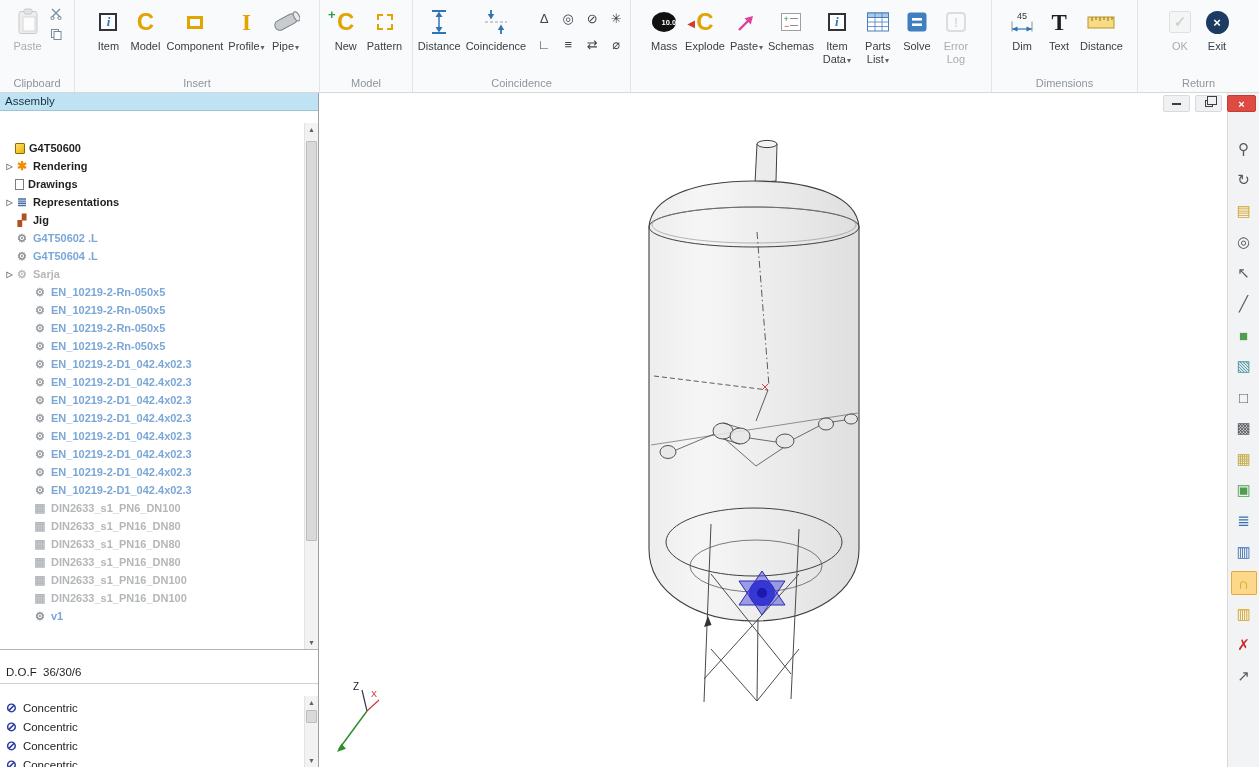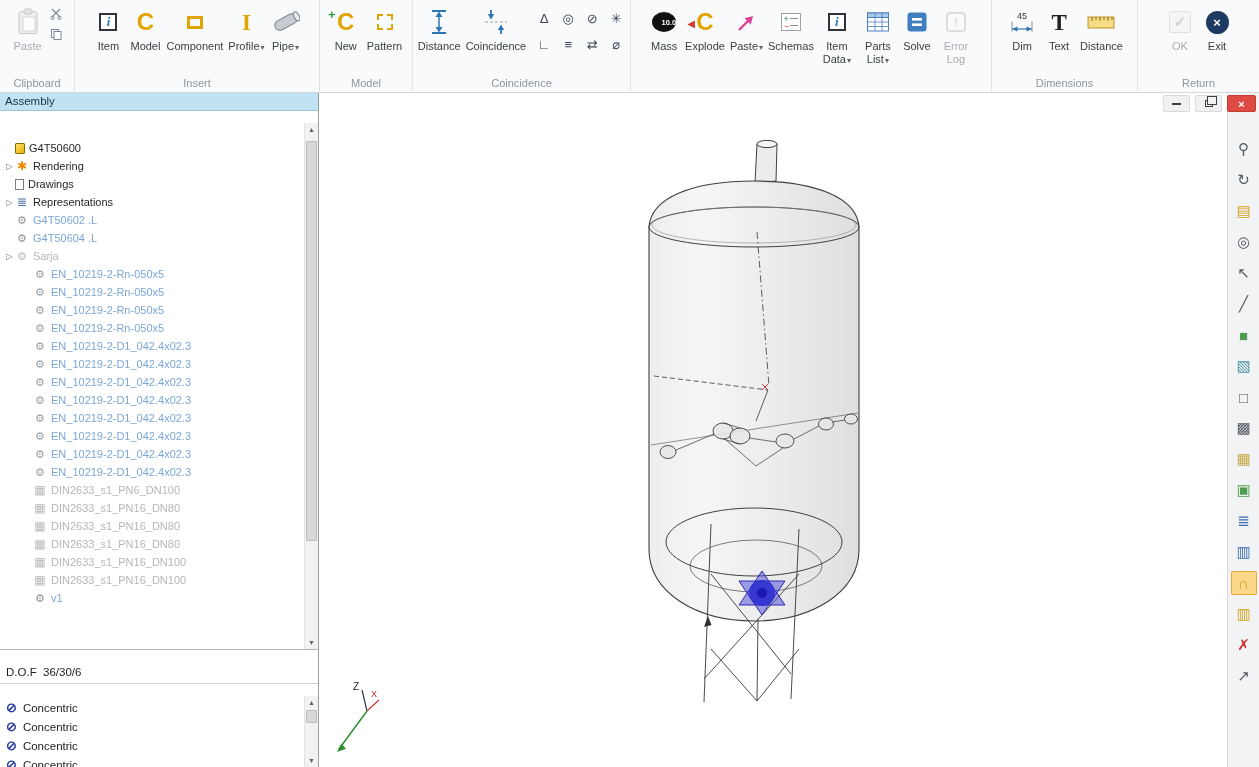--- a/index.html
+++ b/index.html
@@ -48,21 +48,21 @@
   .exit-ic { width:23px; height:23px; border-radius:50%; background:#1d3a63; color:#fff; font-size:13px;
              font-weight:bold; display:flex; align-items:center; justify-content:center; }
 
   
   .content { display:flex; height:674px; position:relative; }
 
   
   .left-panel { width:319px; flex:none; display:flex; flex-direction:column; border-right:1px solid #9aa0a6; background:#fff;gap:12px; }
   .panel-header { height:18px; line-height:17px; padding-left:5px; background:#bfe3f2; border-bottom:1px solid #9cc6d8; font-size:11.5px; color:#16323e; }
   .tree-wrap { height:527px; position:relative; border-bottom:1px solid #b5b5b5; }
-  .tree { position:absolute; left:0; right:14px; top:0; bottom:0; overflow:hidden; padding-top:16px; }
+  .tree { position:absolute; left:0; right:14px; top:0; bottom:0; overflow:hidden; padding-top:16px;font-weight:bold; }
   .tree-item { display:flex; align-items:center; height:18px; cursor:default; white-space:nowrap; }
   .twisty { width:11px; font-size:8px; color:#6a6f75; text-align:center; visibility:hidden; flex:none; }
   .tree-item.exp .twisty { visibility:visible; }
   .lvl0 { padding-left:4px; } .lvl1 { padding-left:4px; } .lvl2 { padding-left:22px; }
   .ticon { width:14px; height:13px; margin-right:4px; display:inline-flex; align-items:center; justify-content:center; flex:none; }
   .ic-asm { background:linear-gradient(135deg,#ffe06a,#e8b400); border:1px solid #8a6d00; width:10px; height:11px; border-radius:1px; }
   .ic-render::before { content:"✱"; color:#f08c00; font-size:12px; }
   .ic-draw { width:9px; height:11px; background:#fff; border:1px solid #7a7f85; }
   .ic-repr::before { content:"≣"; color:#4a6fa5; font-size:12px; }
   .ic-jig::before { content:"▞"; color:#b05020; font-size:11px; }
@@ -401,20 +401,25 @@
             <span class="ticon ic-draw"></span>
             <span class="tlabel">Drawings</span>
           </div>
 
           <div class="tree-item lvl1 exp c-black">
             <span class="twisty">▷</span>
             <span class="ticon ic-repr"></span>
             <span class="tlabel">Representations</span>
           </div>
 
+          <div class="tree-item lvl1 c-black">
+            <span class="twisty">▷</span>
+            <span class="ticon ic-jig"></span>
+            <span class="tlabel">Jig</span>
+          </div>
 
 
           <div class="tree-item lvl1 c-blue">
             <span class="twisty">▷</span>
             <span class="ticon ic-part"></span>
             <span class="tlabel">G4T50602 .L</span>
           </div>
 
 
           <div class="tree-item lvl1 c-blue">

